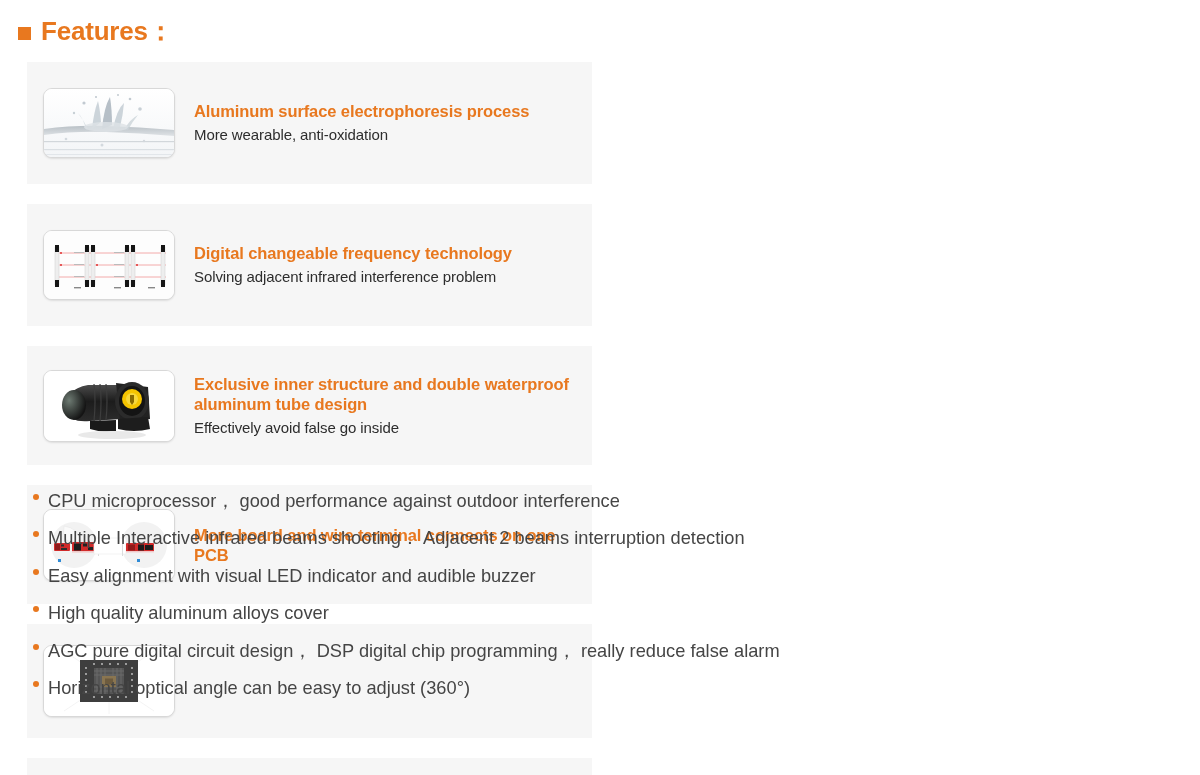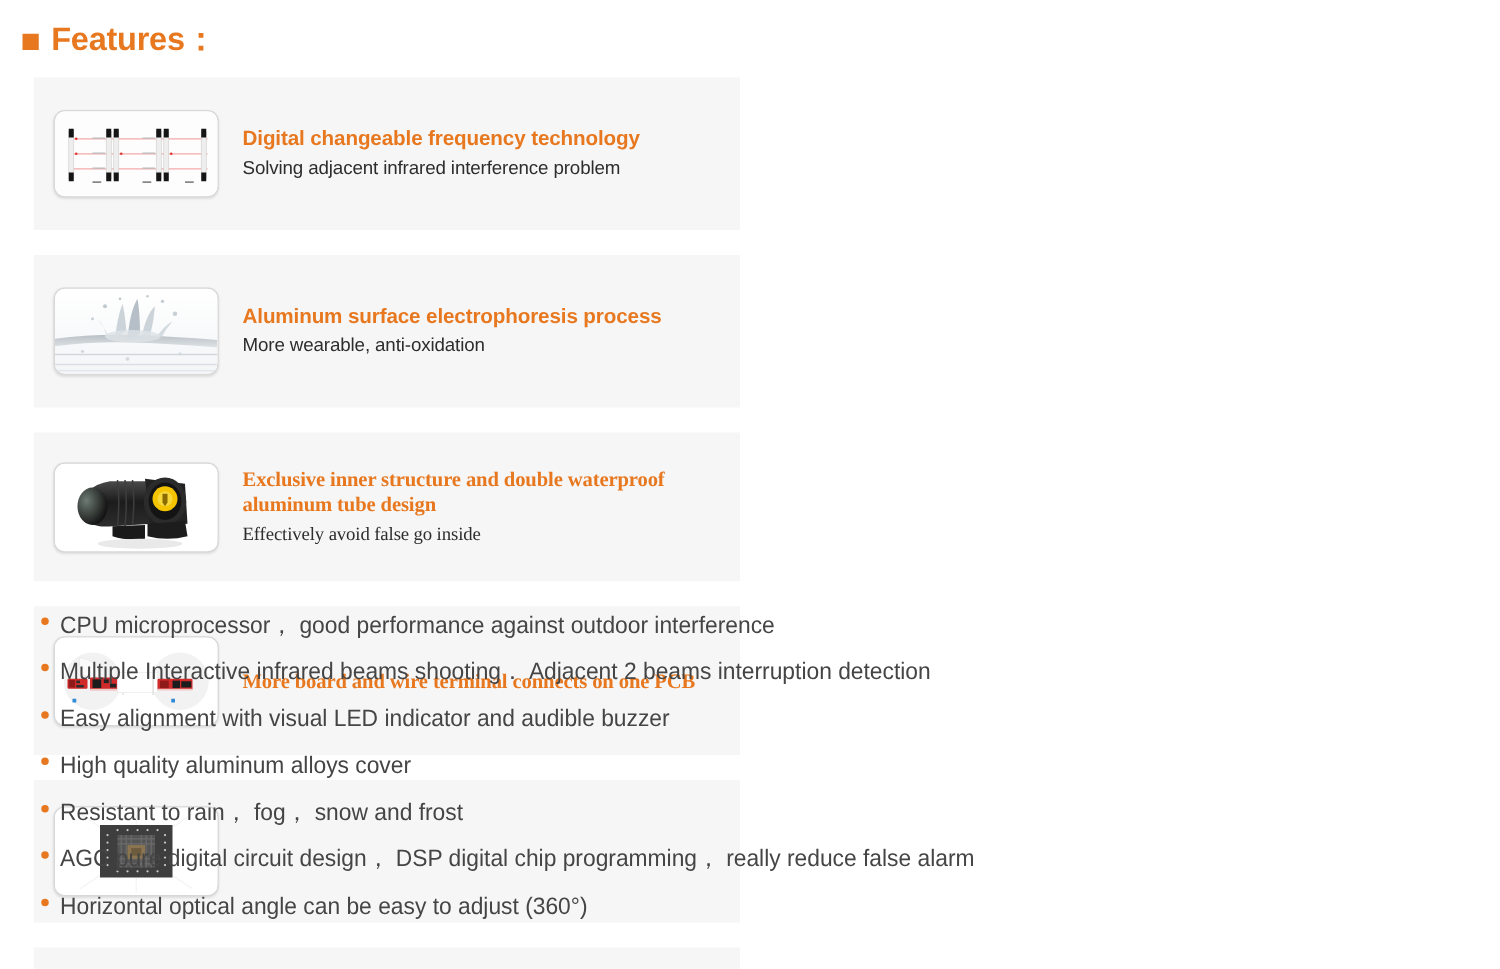--- a/index.html
+++ b/index.html
@@ -28,21 +28,21 @@
   
   .cards{
     position:absolute;left:27px;top:62px;width:1153px;
     display:flex;flex-wrap:wrap;gap:20px 24px;
   }
   .card{
     width:565px;background:#f6f6f6;box-sizing:border-box;
     display:flex;align-items:center;padding:14px 16px;
   }
   .card.r1{height:122px;}
-  .card.r2{height:119px;font-family:Liberation Serif, serif;}
+  .card.r2{height:119px;}
   .card.r3{height:114px;}
 
   .thumb{
     flex:0 0 auto;width:130px;height:68px;background:#ffffff;
     border:1px solid #d8d8d8;border-radius:9px;
     position:relative;overflow:hidden;
     box-shadow:0 1px 2px rgba(0,0,0,.10);
   }
   .card.r2 .thumb,.card.r3 .thumb{height:70px;}
 
@@ -80,74 +80,20 @@
 <body>
 
 <div class="page">
 
   <div class="features-header">
     <span class="header-square"></span>
     <span class="header-title">Features：</span>
   </div>
 
   <div class="cards">
-
-    <div class="card r1">
-      <div class="thumb">
-        <svg class="art" viewBox="0 0 130 68" preserveAspectRatio="none">
-          <rect width="130" height="68" fill="#fdfdfd"></rect>
-          <g stroke="#f3aaaa" stroke-width="1">
-            <line x1="12" y1="22" x2="122" y2="22"></line>
-            <line x1="12" y1="34" x2="122" y2="34"></line>
-            <line x1="12" y1="46" x2="122" y2="46"></line>
-          </g>
-          <g fill="#999" font-size="3">
-            <rect x="30" y="21" width="10" height="1" fill="#bbb"></rect>
-            <rect x="70" y="21" width="10" height="1" fill="#bbb"></rect>
-            <rect x="30" y="33" width="10" height="1" fill="#bbb"></rect>
-            <rect x="70" y="33" width="10" height="1" fill="#bbb"></rect>
-            <rect x="30" y="45" width="10" height="1" fill="#bbb"></rect>
-            <rect x="70" y="45" width="10" height="1" fill="#bbb"></rect>
-            <rect x="30" y="56" width="7" height="1.4" fill="#888"></rect>
-            <rect x="70" y="56" width="7" height="1.4" fill="#888"></rect>
-            <rect x="104" y="56" width="7" height="1.4" fill="#888"></rect>
-          </g>
-          <g>
-            <rect x="11" y="16" width="4" height="38" fill="#eeeeee" stroke="#cfcfcf" stroke-width=".5"></rect>
-            <rect x="11" y="14" width="4" height="7" fill="#151515"></rect>
-            <rect x="11" y="49" width="4" height="7" fill="#151515"></rect>
-            <rect x="41" y="16" width="4" height="38" fill="#eeeeee" stroke="#cfcfcf" stroke-width=".5"></rect>
-            <rect x="41" y="14" width="4" height="7" fill="#151515"></rect>
-            <rect x="41" y="49" width="4" height="7" fill="#151515"></rect>
-            <rect x="47" y="16" width="4" height="38" fill="#eeeeee" stroke="#cfcfcf" stroke-width=".5"></rect>
-            <rect x="47" y="14" width="4" height="7" fill="#151515"></rect>
-            <rect x="47" y="49" width="4" height="7" fill="#151515"></rect>
-            <rect x="81" y="16" width="4" height="38" fill="#eeeeee" stroke="#cfcfcf" stroke-width=".5"></rect>
-            <rect x="81" y="14" width="4" height="7" fill="#151515"></rect>
-            <rect x="81" y="49" width="4" height="7" fill="#151515"></rect>
-            <rect x="87" y="16" width="4" height="38" fill="#eeeeee" stroke="#cfcfcf" stroke-width=".5"></rect>
-            <rect x="87" y="14" width="4" height="7" fill="#151515"></rect>
-            <rect x="87" y="49" width="4" height="7" fill="#151515"></rect>
-            <rect x="117" y="16" width="4" height="38" fill="#eeeeee" stroke="#cfcfcf" stroke-width=".5"></rect>
-            <rect x="117" y="14" width="4" height="7" fill="#151515"></rect>
-            <rect x="117" y="49" width="4" height="7" fill="#151515"></rect>
-          </g>
-          <g fill="#e03030">
-            <circle cx="17" cy="34" r="1"></circle>
-              <circle cx="53" cy="34" r="1"></circle>
-            <circle cx="93" cy="34" r="1"></circle>
-              <circle cx="17" cy="22" r="1"></circle>
-          </g>
-        </svg>
-      </div>
-      <div class="card-text">
-        <div class="card-title">Digital changeable frequency technology</div>
-        <div class="card-sub">Solving adjacent infrared interference problem</div>
-      </div>
-    </div>
 
     <div class="card r1">
       <div class="thumb">
         <svg class="art" viewBox="0 0 130 68" preserveAspectRatio="none">
           <defs>
             <linearGradient id="wsky" x1="0" y1="0" x2="0" y2="1">
               <stop offset="0" stop-color="#ffffff"></stop>
                 <stop offset="1" stop-color="#f3f5f7"></stop>
             </linearGradient>
             <linearGradient id="wsurf" x1="0" y1="0" x2="0" y2="1">
@@ -176,20 +122,74 @@
           <rect x="0" y="60" width="130" height="1.2" fill="#dadfe3"></rect>
           <rect x="0" y="65" width="130" height="1" fill="#e2e6ea"></rect>
         </svg>
       </div>
       <div class="card-text">
         <div class="card-title">Aluminum surface electrophoresis process</div>
         <div class="card-sub">More wearable, anti-oxidation</div>
       </div>
     </div>
 
+    <div class="card r1">
+      <div class="thumb">
+        <svg class="art" viewBox="0 0 130 68" preserveAspectRatio="none">
+          <rect width="130" height="68" fill="#fdfdfd"></rect>
+          <g stroke="#f3aaaa" stroke-width="1">
+            <line x1="12" y1="22" x2="122" y2="22"></line>
+            <line x1="12" y1="34" x2="122" y2="34"></line>
+            <line x1="12" y1="46" x2="122" y2="46"></line>
+          </g>
+          <g fill="#999" font-size="3">
+            <rect x="30" y="21" width="10" height="1" fill="#bbb"></rect>
+            <rect x="70" y="21" width="10" height="1" fill="#bbb"></rect>
+            <rect x="30" y="33" width="10" height="1" fill="#bbb"></rect>
+            <rect x="70" y="33" width="10" height="1" fill="#bbb"></rect>
+            <rect x="30" y="45" width="10" height="1" fill="#bbb"></rect>
+            <rect x="70" y="45" width="10" height="1" fill="#bbb"></rect>
+            <rect x="30" y="56" width="7" height="1.4" fill="#888"></rect>
+            <rect x="70" y="56" width="7" height="1.4" fill="#888"></rect>
+            <rect x="104" y="56" width="7" height="1.4" fill="#888"></rect>
+          </g>
+          <g>
+            <rect x="11" y="16" width="4" height="38" fill="#eeeeee" stroke="#cfcfcf" stroke-width=".5"></rect>
+            <rect x="11" y="14" width="4" height="7" fill="#151515"></rect>
+            <rect x="11" y="49" width="4" height="7" fill="#151515"></rect>
+            <rect x="41" y="16" width="4" height="38" fill="#eeeeee" stroke="#cfcfcf" stroke-width=".5"></rect>
+            <rect x="41" y="14" width="4" height="7" fill="#151515"></rect>
+            <rect x="41" y="49" width="4" height="7" fill="#151515"></rect>
+            <rect x="47" y="16" width="4" height="38" fill="#eeeeee" stroke="#cfcfcf" stroke-width=".5"></rect>
+            <rect x="47" y="14" width="4" height="7" fill="#151515"></rect>
+            <rect x="47" y="49" width="4" height="7" fill="#151515"></rect>
+            <rect x="81" y="16" width="4" height="38" fill="#eeeeee" stroke="#cfcfcf" stroke-width=".5"></rect>
+            <rect x="81" y="14" width="4" height="7" fill="#151515"></rect>
+            <rect x="81" y="49" width="4" height="7" fill="#151515"></rect>
+            <rect x="87" y="16" width="4" height="38" fill="#eeeeee" stroke="#cfcfcf" stroke-width=".5"></rect>
+            <rect x="87" y="14" width="4" height="7" fill="#151515"></rect>
+            <rect x="87" y="49" width="4" height="7" fill="#151515"></rect>
+            <rect x="117" y="16" width="4" height="38" fill="#eeeeee" stroke="#cfcfcf" stroke-width=".5"></rect>
+            <rect x="117" y="14" width="4" height="7" fill="#151515"></rect>
+            <rect x="117" y="49" width="4" height="7" fill="#151515"></rect>
+          </g>
+          <g fill="#e03030">
+            <circle cx="17" cy="34" r="1"></circle>
+              <circle cx="53" cy="34" r="1"></circle>
+            <circle cx="93" cy="34" r="1"></circle>
+              <circle cx="17" cy="22" r="1"></circle>
+          </g>
+        </svg>
+      </div>
+      <div class="card-text">
+        <div class="card-title">Digital changeable frequency technology</div>
+        <div class="card-sub">Solving adjacent infrared interference problem</div>
+      </div>
+    </div>
+
     <div class="card r2">
       <div class="thumb">
         <svg class="art" viewBox="0 0 130 70" preserveAspectRatio="none">
           <defs>
             <linearGradient id="tg" x1="0" y1="0" x2="0" y2="1">
               <stop offset="0" stop-color="#4a4a4a"></stop>
                 <stop offset=".45" stop-color="#1c1c1c"></stop>
               <stop offset="1" stop-color="#2c2c2c"></stop>
             </linearGradient>
             <radialGradient id="tgl" cx=".3" cy=".35" r=".7">
@@ -328,24 +328,20 @@
     <div class="bullet-row">
       <span class="bullet-dot"></span>
       <span class="bullet-text">Easy alignment with visual LED indicator and audible buzzer</span>
     </div>
     <div class="bullet-row">
       <span class="bullet-dot"></span>
       <span class="bullet-text">High quality aluminum alloys cover</span>
     </div>
     <div class="bullet-row">
       <span class="bullet-dot"></span>
-      <span class="bullet-text">Resistant to rain， fog， snow and frost</span>
-    </div>
-    <div class="bullet-row">
-      <span class="bullet-dot"></span>
       <span class="bullet-text">AGC pure digital circuit design， DSP digital chip programming， really reduce false alarm</span>
     </div>
     <div class="bullet-row">
       <span class="bullet-dot"></span>
       <span class="bullet-text">Horizontal optical angle can be easy to adjust (360°)</span>
     </div>
   </div>
 
 </div>
 

